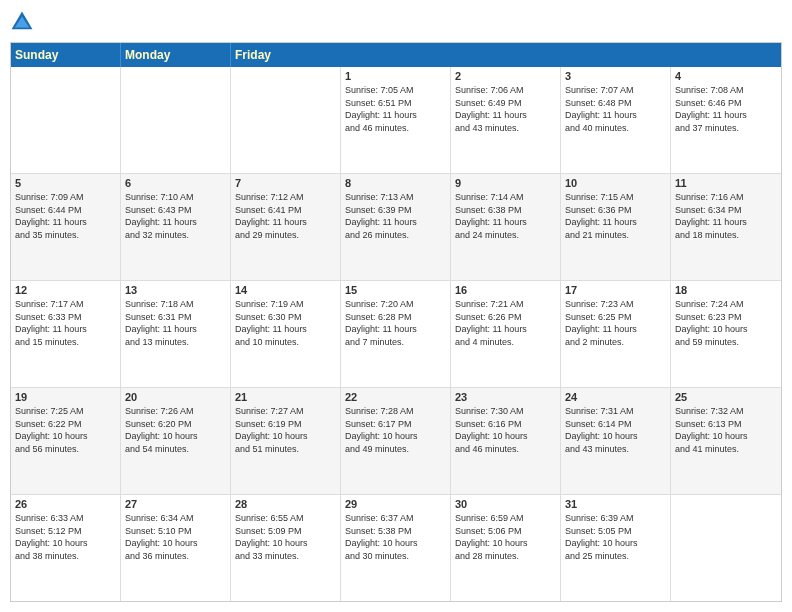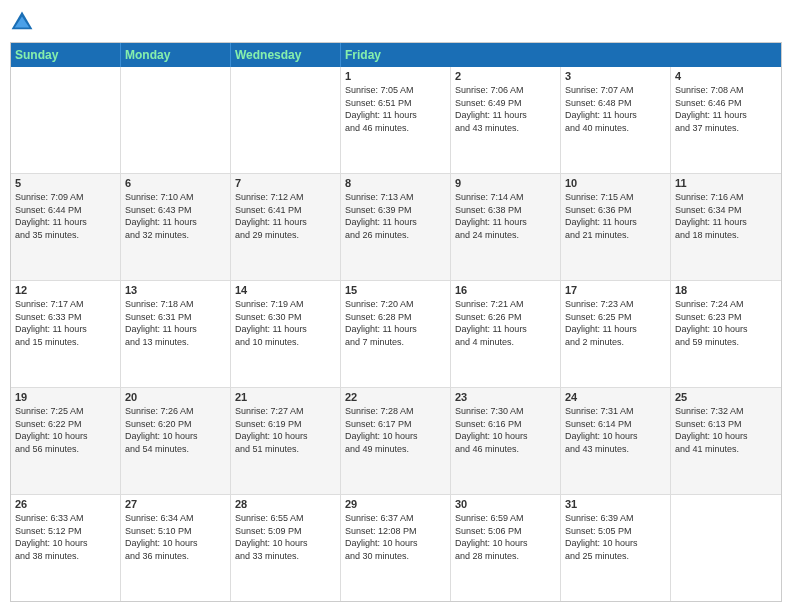--- a/index.html
+++ b/index.html
@@ -59,21 +59,21 @@
       display: flex;
       flex-direction: column;
       border: 1px solid #ccc;
     }
     .cal-header-row {
       display: grid;
       grid-template-columns: repeat(7, 1fr);
       background: #1a6eb5;
     }
     .cal-header-cell {
-      color: #86efac;
+      color: #fef9c3;
       font-size: 12px;
       font-weight: bold;
       padding: 5px 4px;
       text-align: left;
       border-right: 1px solid #3a8ed5;
     }
     .cal-header-cell:last-child { border-right: none; }
     .cal-body {
       flex: 1;
       display: flex;
@@ -125,21 +125,20 @@
     <div class="title-block">
       <div class="month-title"></div>
       <div class="location-title"></div>
     </div>
   </div>
 
   <div class="calendar">
     <div class="cal-header-row">
     <div class="cal-header-cell">Sunday</div>
         <div class="cal-header-cell">Monday</div>
-        <div class="cal-header-cell">Wednesday</div>
         <div class="cal-header-cell">Friday</div>
       </div>
     <div class="cal-body">
     <div class="cal-week">
           <div class="cal-cell"></div>
           <div class="cal-cell"></div>
           <div class="cal-cell"></div>
           <div class="cal-cell">
             <div class="day-num">1</div>
             <div class="cell-line">Sunrise: 7:05 AM</div>
@@ -340,21 +339,21 @@
           <div class="cal-cell">
             <div class="day-num">28</div>
             <div class="cell-line">Sunrise: 6:55 AM</div>
             <div class="cell-line">Sunset: 5:09 PM</div>
             <div class="cell-line">Daylight: 10 hours</div>
             <div class="cell-line">and 33 minutes.</div>
           </div>
           <div class="cal-cell">
             <div class="day-num">29</div>
             <div class="cell-line">Sunrise: 6:37 AM</div>
-            <div class="cell-line">Sunset: 12:08 PM</div>
+            <div class="cell-line">Sunset: 5:38 PM</div>
             <div class="cell-line">Daylight: 10 hours</div>
             <div class="cell-line">and 30 minutes.</div>
           </div>
           <div class="cal-cell">
             <div class="day-num">30</div>
             <div class="cell-line">Sunrise: 6:59 AM</div>
             <div class="cell-line">Sunset: 5:06 PM</div>
             <div class="cell-line">Daylight: 10 hours</div>
             <div class="cell-line">and 28 minutes.</div>
           </div>

